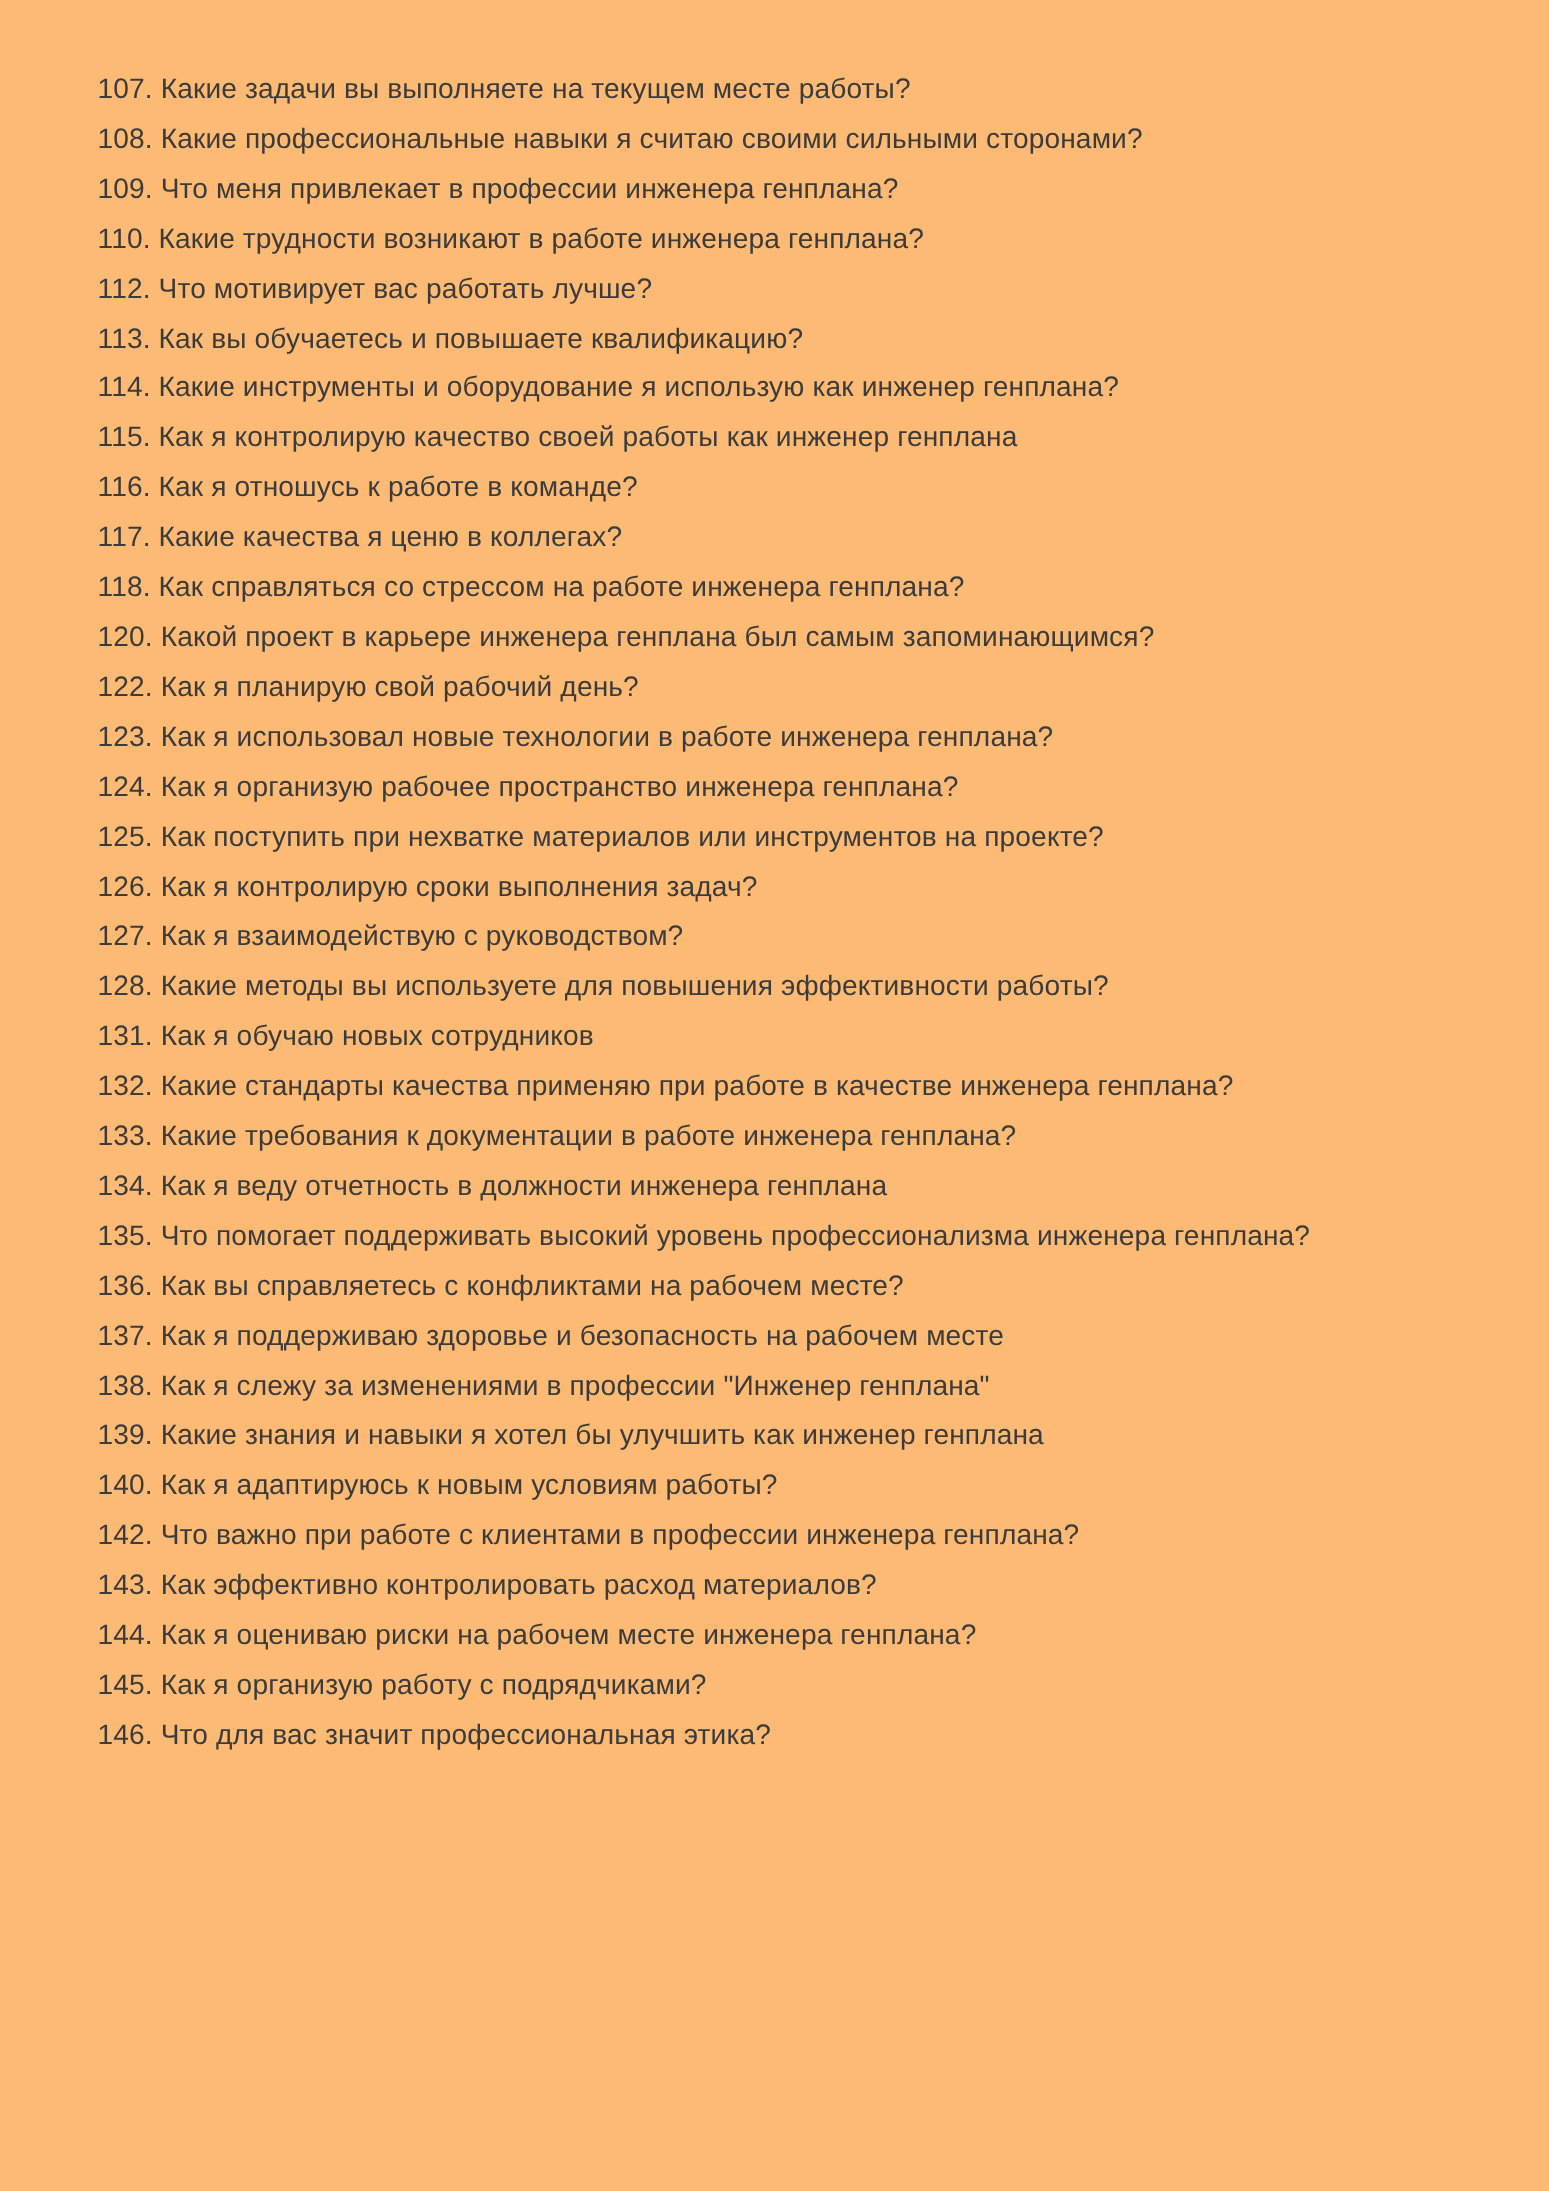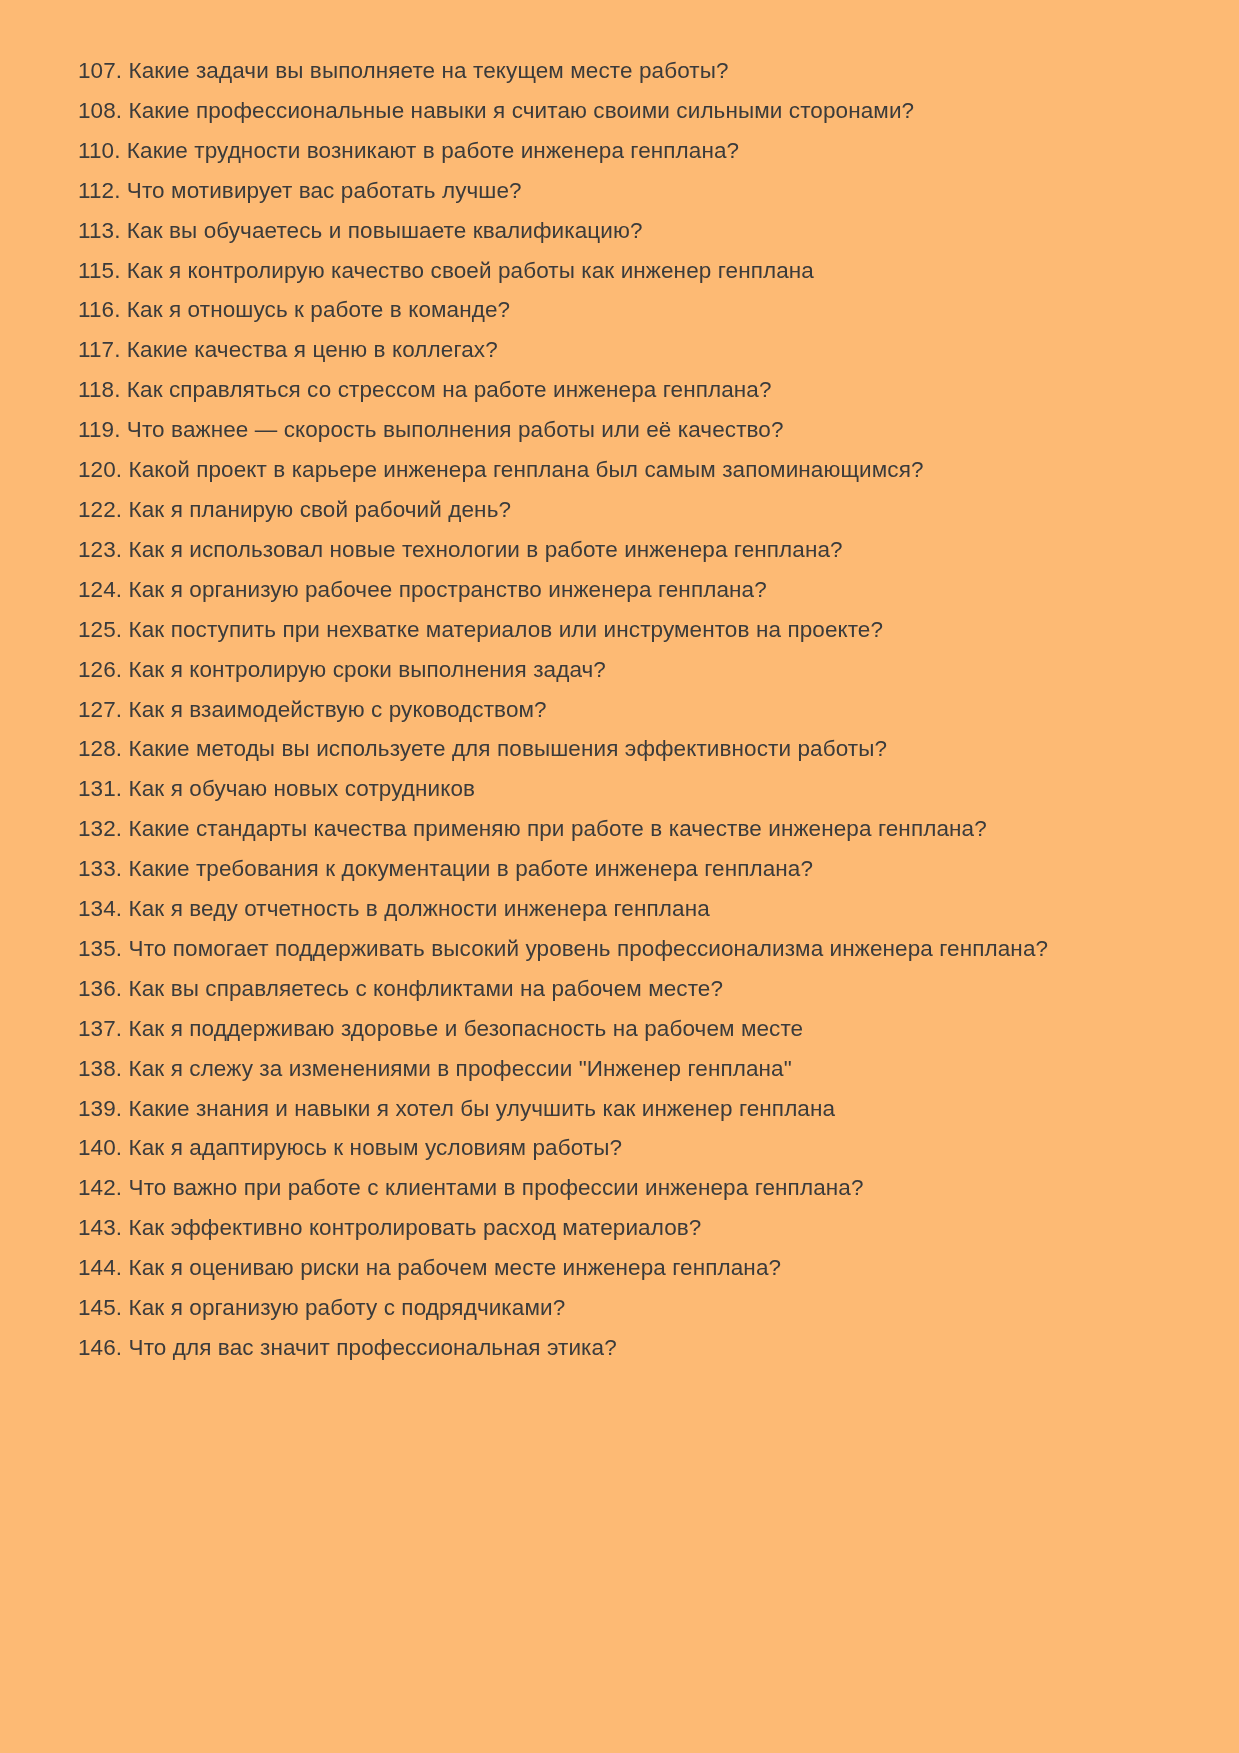--- a/index.html
+++ b/index.html
@@ -29,28 +29,29 @@
     font-weight: 400;
   }
 </style>
 </head>
 <body style="background: rgb(255, 255, 255);">
 
 <div class="page">
   <div id="question-list" style="color: rgb(59, 59, 59);">
       <div class="question-row">107. Какие задачи вы выполняете на текущем месте работы?</div>
       <div class="question-row">108. Какие профессиональные навыки я считаю своими сильными сторонами?</div>
+      <div class="question-row">109. Что меня привлекает в профессии инженера генплана?</div>
       <div class="question-row">110. Какие трудности возникают в работе инженера генплана?</div>
       <div class="question-row">112. Что мотивирует вас работать лучше?</div>
       <div class="question-row">113. Как вы обучаетесь и повышаете квалификацию?</div>
+      <div class="question-row">114. Какие инструменты и оборудование я использую как инженер генплана?</div>
       <div class="question-row">115. Как я контролирую качество своей работы как инженер генплана</div>
       <div class="question-row">116. Как я отношусь к работе в команде?</div>
       <div class="question-row">117. Какие качества я ценю в коллегах?</div>
       <div class="question-row">118. Как справляться со стрессом на работе инженера генплана?</div>
-      <div class="question-row">119. Что важнее — скорость выполнения работы или её качество?</div>
       <div class="question-row">120. Какой проект в карьере инженера генплана был самым запоминающимся?</div>
       <div class="question-row">122. Как я планирую свой рабочий день?</div>
       <div class="question-row">123. Как я использовал новые технологии в работе инженера генплана?</div>
       <div class="question-row">124. Как я организую рабочее пространство инженера генплана?</div>
       <div class="question-row">125. Как поступить при нехватке материалов или инструментов на проекте?</div>
       <div class="question-row">126. Как я контролирую сроки выполнения задач?</div>
       <div class="question-row">127. Как я взаимодействую с руководством?</div>
       <div class="question-row">128. Какие методы вы используете для повышения эффективности работы?</div>
       <div class="question-row">131. Как я обучаю новых сотрудников</div>
       <div class="question-row">132. Какие стандарты качества применяю при работе в качестве инженера генплана?</div>

